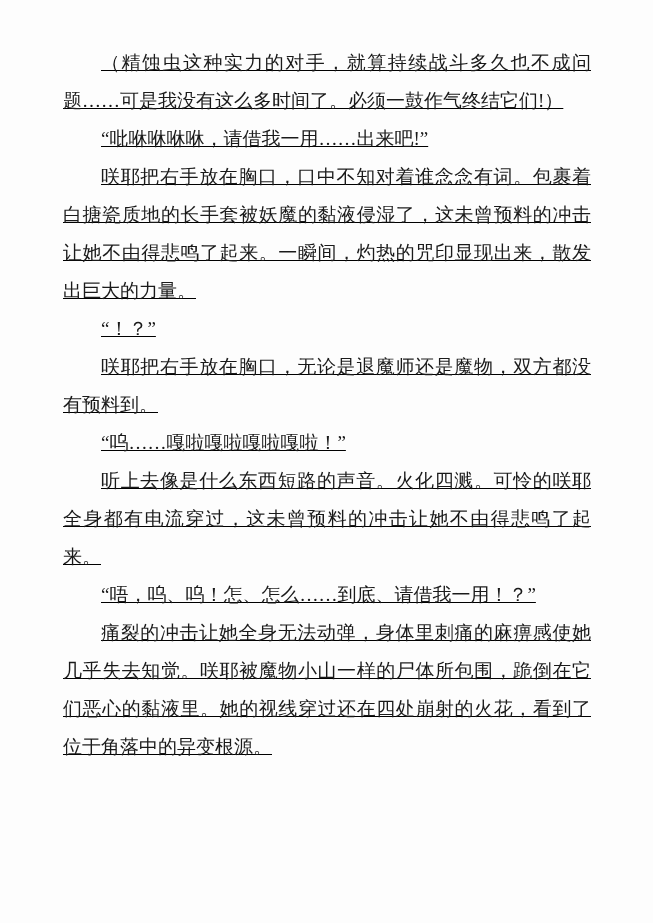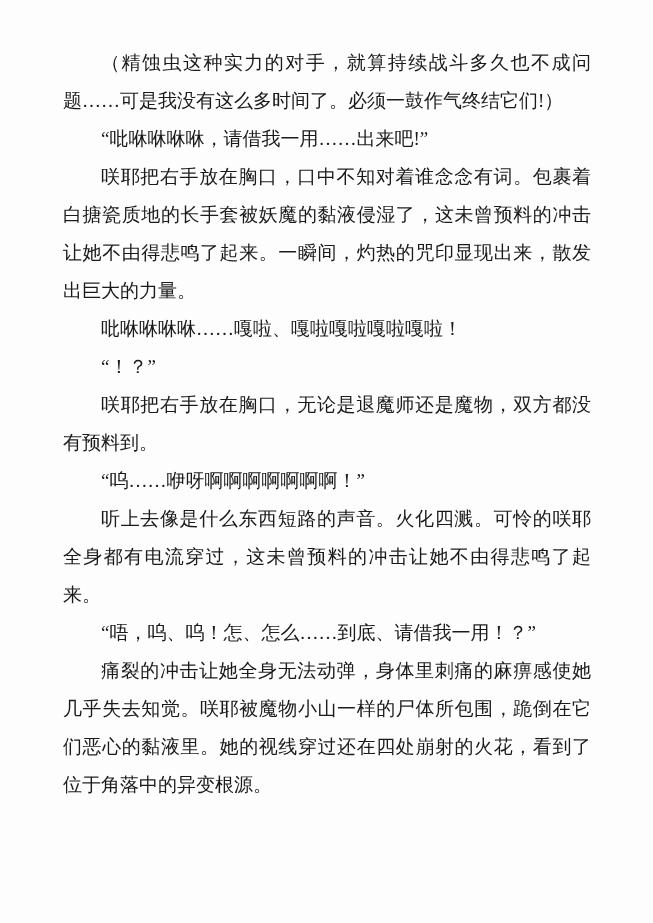--- a/index.html
+++ b/index.html
@@ -9,20 +9,21 @@
   }
   .page {
     position: relative;
     width: 653px;
     height: 923px;
     margin: 0 auto;
     background: #fdfdfd;
     box-sizing: border-box;
     padding: 44px 62px 40px 63px;
     overflow: hidden;
+    text-decoration: underline;
   }
   .page-text {
     font-family: "Liberation Serif", "DejaVu Serif", serif;
     font-size: 19px;
     line-height: 38px;
     color: #1a1a1a;
     text-align: justify;
   }
   .page-text p {
     margin: 0;
@@ -32,21 +33,20 @@
   }
 </style>
 </head>
 <body>
 
 <div class="page">
   <div class="page-text">
     <p>（精蚀虫这种实力的对手，就算持续战斗多久也不成问题……可是我没有这么多时间了。必须一鼓作气终结它们!）</p>
     <p>“吡咻咻咻咻，请借我一用……出来吧!”</p>
     <p>咲耶把右手放在胸口，口中不知对着谁念念有词。包裹着白搪瓷质地的长手套被妖魔的黏液侵湿了，这未曾预料的冲击让她不由得悲鸣了起来。一瞬间，灼热的咒印显现出来，散发出巨大的力量。</p>
-    <p>吡咻咻咻咻……嘎啦、嘎啦嘎啦嘎啦嘎啦！</p>
     <p>“！？”</p>
     <p>咲耶把右手放在胸口，无论是退魔师还是魔物，双方都没有预料到。</p>
-    <p>“呜……咿呀啊啊啊啊啊啊啊！”</p>
+    <p>“呜……嘎啦嘎啦嘎啦嘎啦！”</p>
     <p>听上去像是什么东西短路的声音。火化四溅。可怜的咲耶全身都有电流穿过，这未曾预料的冲击让她不由得悲鸣了起来。</p>
     <p>“唔，呜、呜！怎、怎么……到底、请借我一用！？”</p>
     <p>痛裂的冲击让她全身无法动弹，身体里刺痛的麻痹感使她几乎失去知觉。咲耶被魔物小山一样的尸体所包围，跪倒在它们恶心的黏液里。她的视线穿过还在四处崩射的火花，看到了位于角落中的异变根源。</p>
   </div>
 </div>
 
 </body></html>

